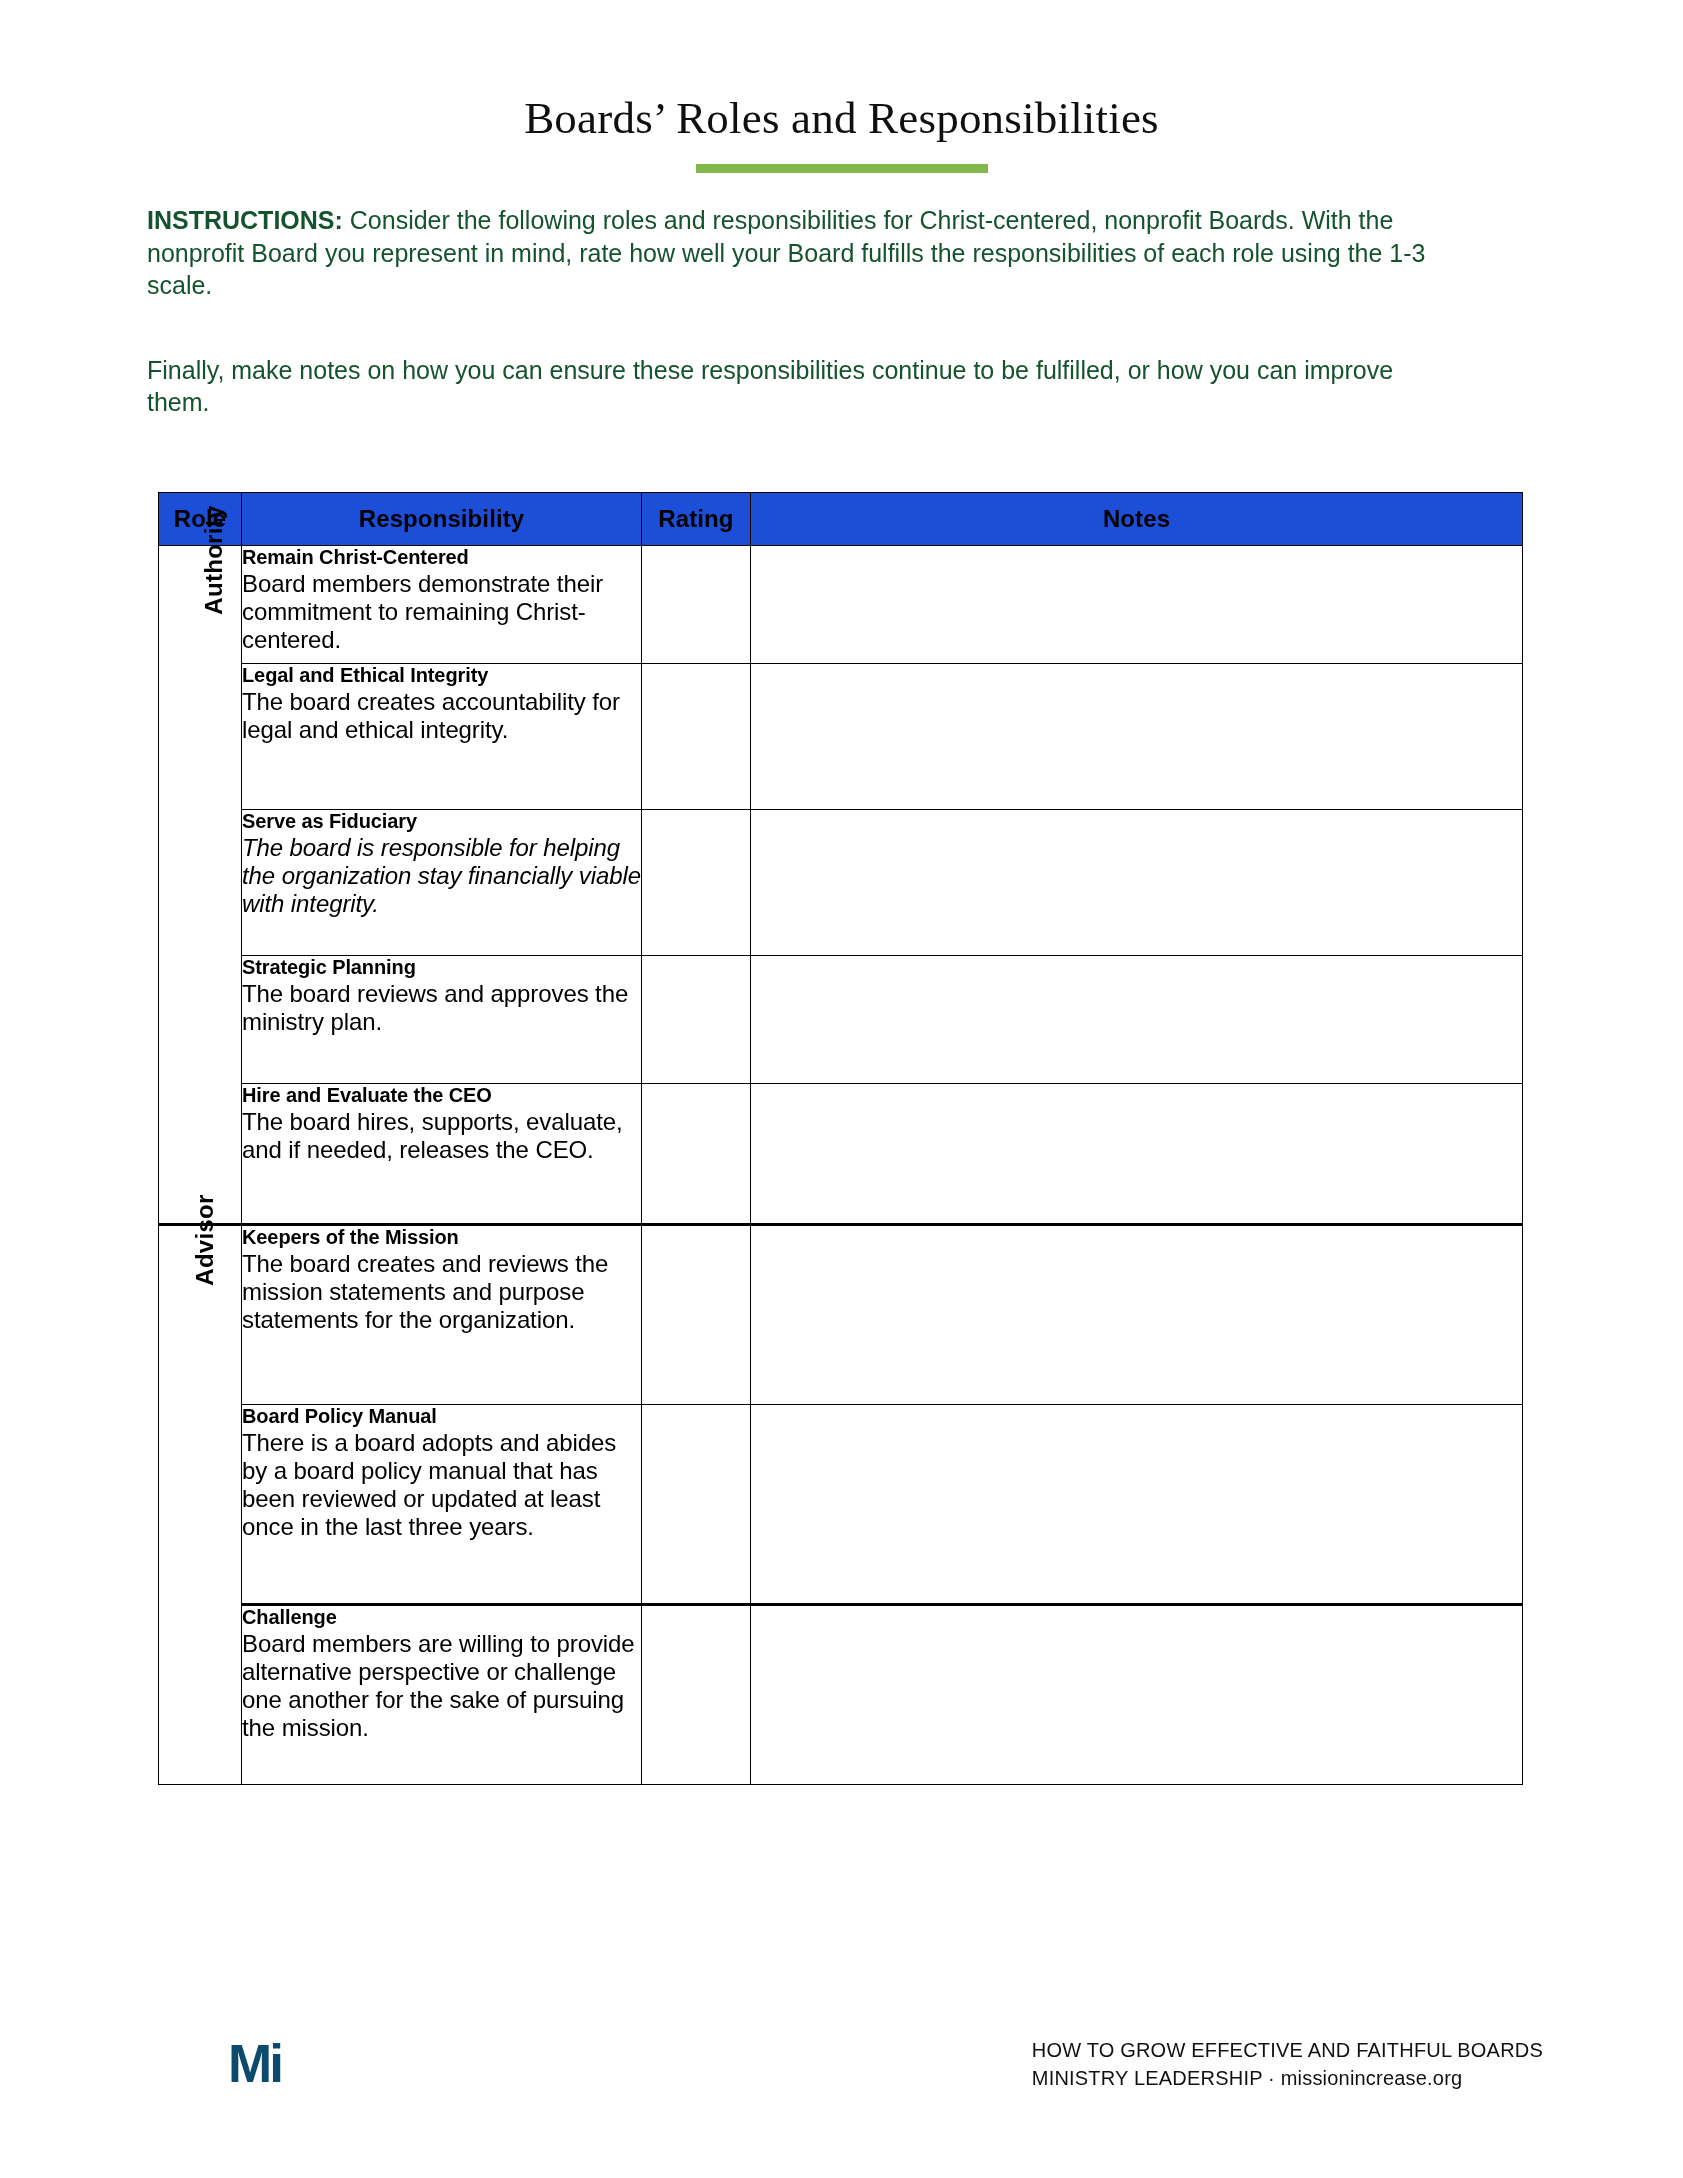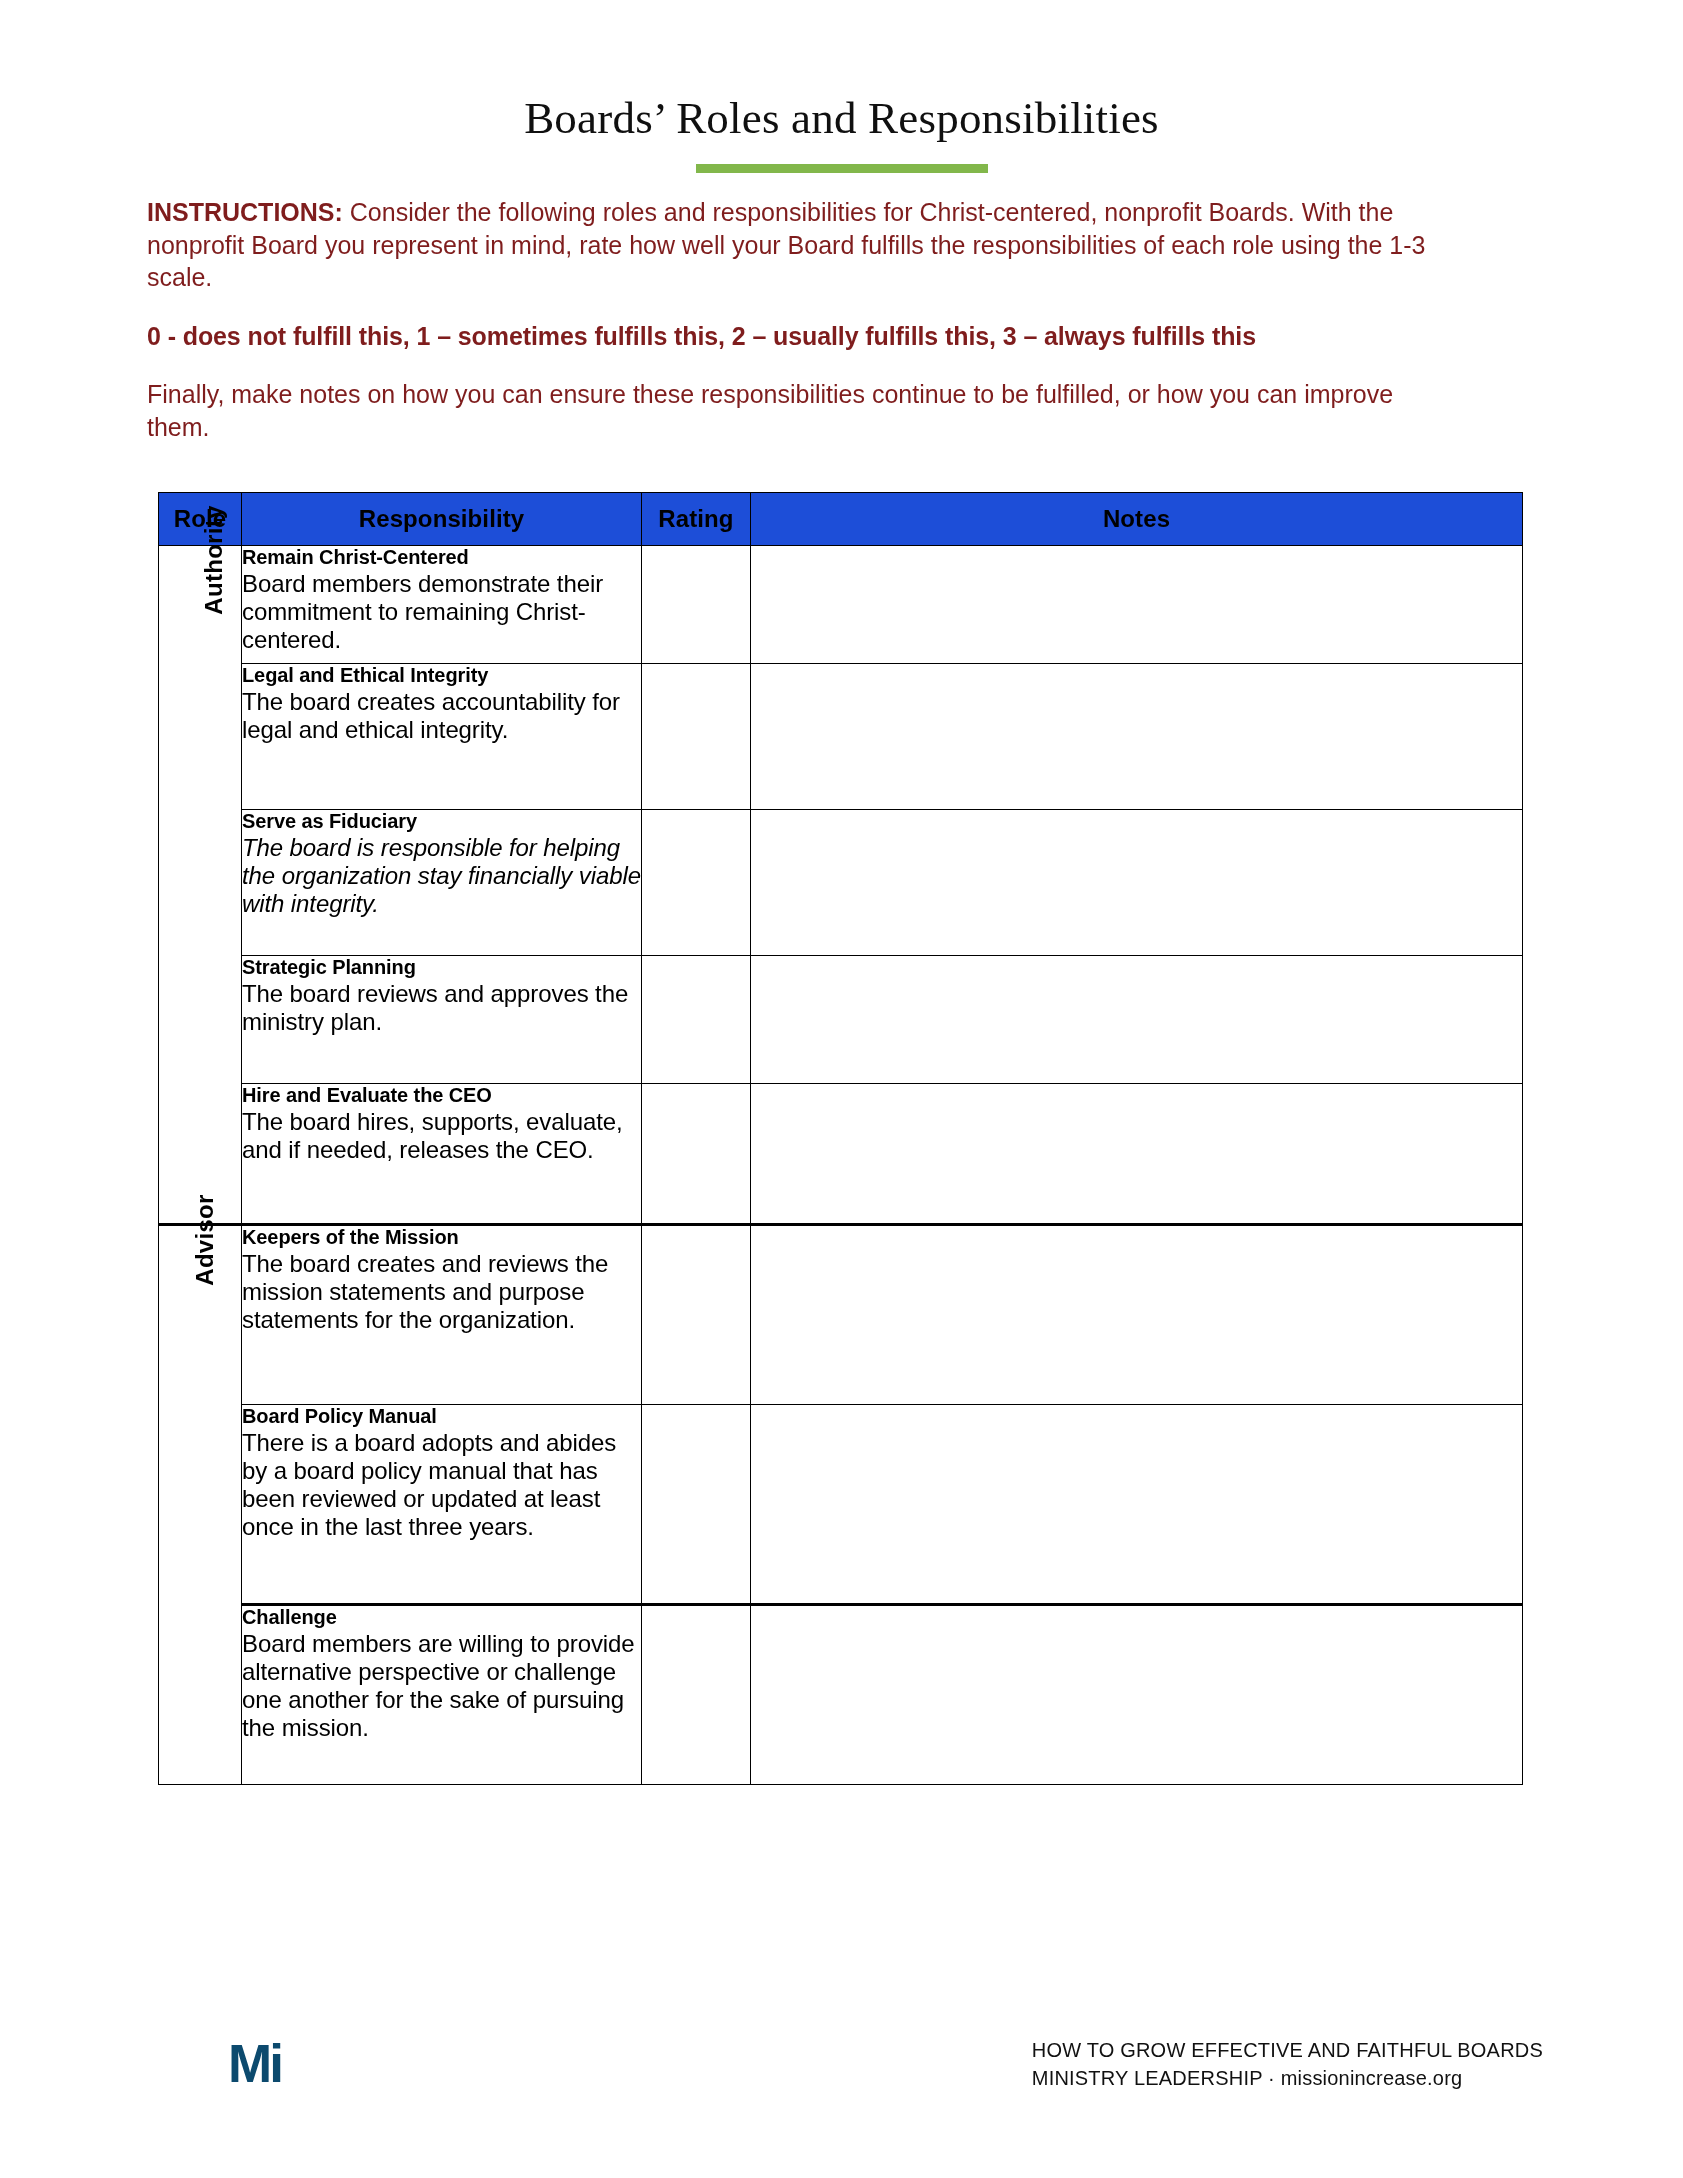--- a/index.html
+++ b/index.html
@@ -46,25 +46,25 @@
     margin: 22px auto 0 auto;
     width: 292px;
     height: 9px;
     background: #82b74b;
   }
 
   
   .instructions {
     position: absolute;
     left: 147px;
-    top: 196px;
+    top: 204px;
     width: 1287px;
     font-size: 25px;
     line-height: 1.30;
-    color: #7f1d1d;
+    color: #14532d;
   }
   .instructions p { margin: 0; }
   .instructions .para-gap { height: 26px; }
   .lead-label { font-weight: 700; }
   .scale-line {
     font-weight: 700;
     font-size: 25px;
     letter-spacing: -0.1px;
   }
 
@@ -193,21 +193,20 @@
 <div class="page">
 
   <div class="title-block">
     <h1 class="doc-title">Boards’ Roles and Responsibilities</h1>
     <div class="title-rule"></div>
   </div>
 
   <div class="instructions">
     <p><span class="lead-label">INSTRUCTIONS:</span><span> Consider the following roles and responsibilities for Christ-centered, nonprofit Boards. With the nonprofit Board you represent in mind, rate how well your Board fulfills the responsibilities of each role using the 1-3 scale.</span></p>
     <div class="para-gap"></div>
-    <p class="scale-line">0 - does not fulfill this, 1 – sometimes fulfills this, 2 – usually fulfills this, 3 – always fulfills this</p>
     <div class="para-gap"></div>
     <p>Finally, make notes on how you can ensure these responsibilities continue to be fulfilled, or how you can improve them.</p>
   </div>
 
   <table class="sheet-table">
     <colgroup>
       <col class="c-role">
         <col class="c-resp">
         <col class="c-rating">
         <col class="c-notes">

